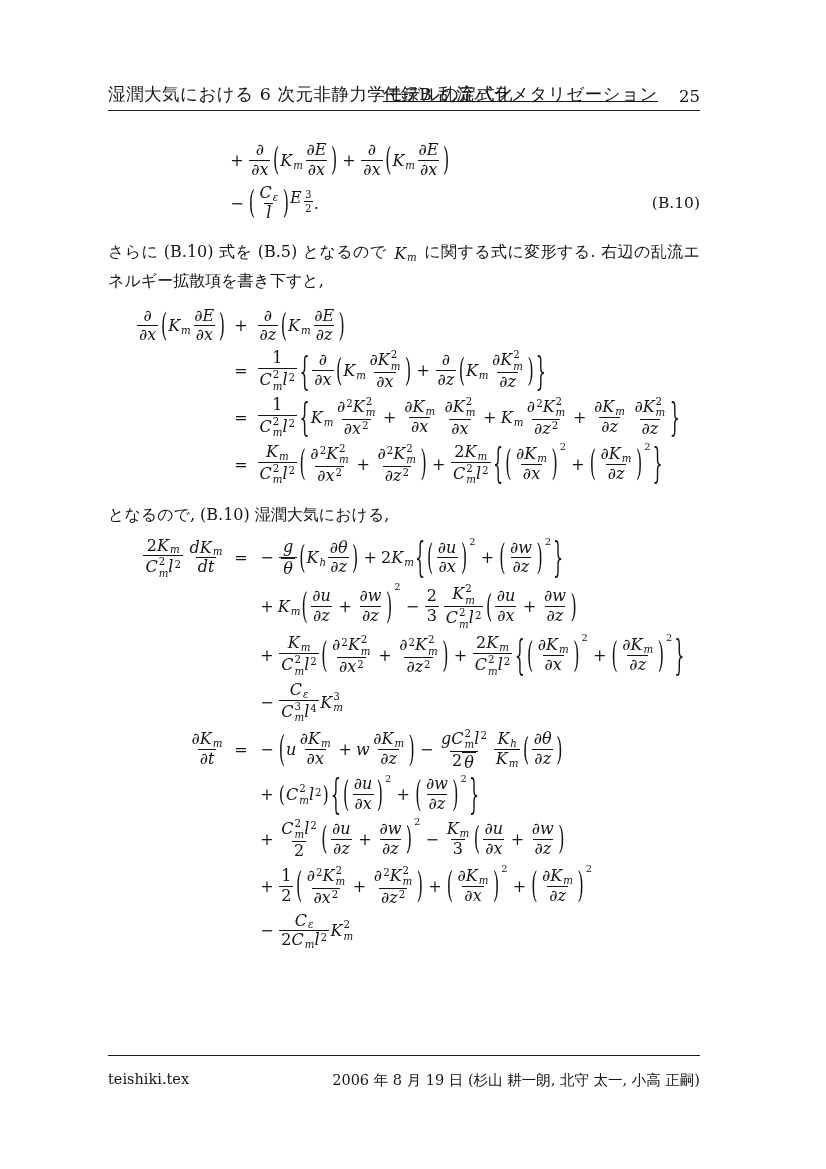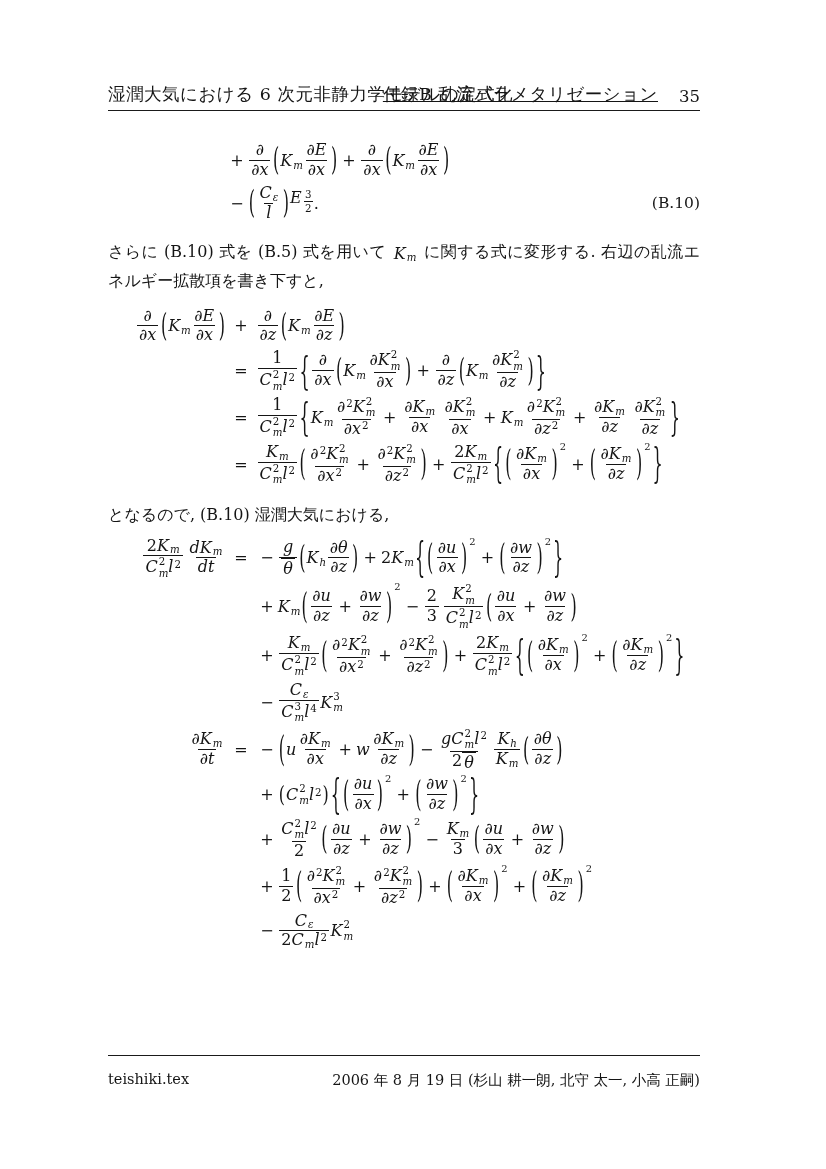--- a/index.html
+++ b/index.html
@@ -56,21 +56,21 @@
           padding-top:15px;display:flex;justify-content:space-between;font-size:14.5px;white-space:nowrap;}
 </style>
 </head>
 <body>
 
 <div class="content">
 
   <div class="header">
     <span class="ht-left">湿潤大気における 6 次元非静力学モデルの定式化</span>
     <span class="ht-right">付録B 乱流パラメタリゼーション</span>
-    <span class="pagenum">35</span>
+    <span class="pagenum">25</span>
   </div>
 
   <div id="eq-b10" class="eq-block">
       <span class="eq-row">
         <span class="col-lhs" style="width: 92px;"></span>
         <span class="col-rel" style="width: 26px;"></span>
         <span class="col-rhs">
           <span class="mo mr">+</span>
           <span class="frac">
             <span class="fnum">
@@ -147,21 +147,21 @@
                   <span class="mr">2</span>
                 </span>
               </span></span>
           </span>
           <span class="mr">.</span>
         </span>
         <span class="eq-num">(B.10)</span>
       </span>
     </div>
 
-  <p id="para-1" class="para"><span class="ptxt">さらに (B.10) 式を (B.5) 式を用いて </span><span class="imath">
+  <p id="para-1" class="para"><span class="ptxt">さらに (B.10) 式を (B.5) となるので </span><span class="imath">
         <span class="scr">
           <span class="mi">K</span>
           <span class="sv mi ssub">m</span>
         </span>
       </span><span class="ptxt"> に関する式に変形する. 右辺の乱流エネルギー拡散項を書き下すと,</span></p>
 
   <div id="eq-b11" class="eq-block">
       <span class="eq-row">
         <span class="col-lhs" style="width: 118px;">
           <span class="frac">

